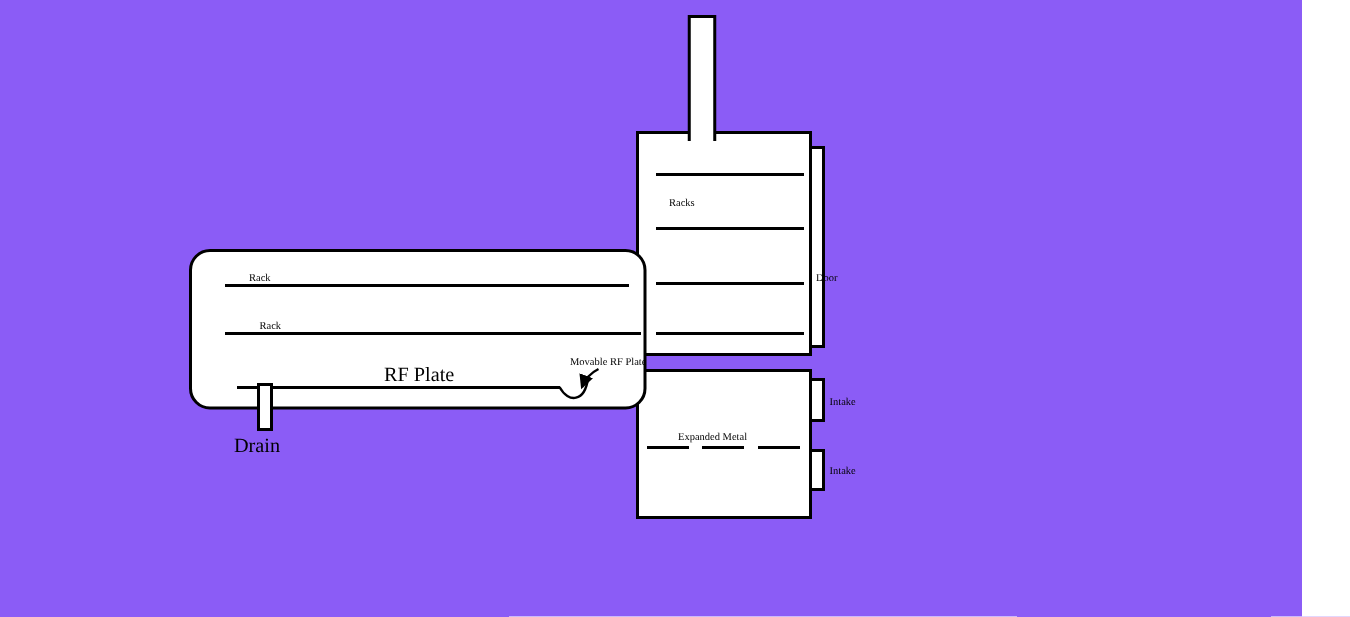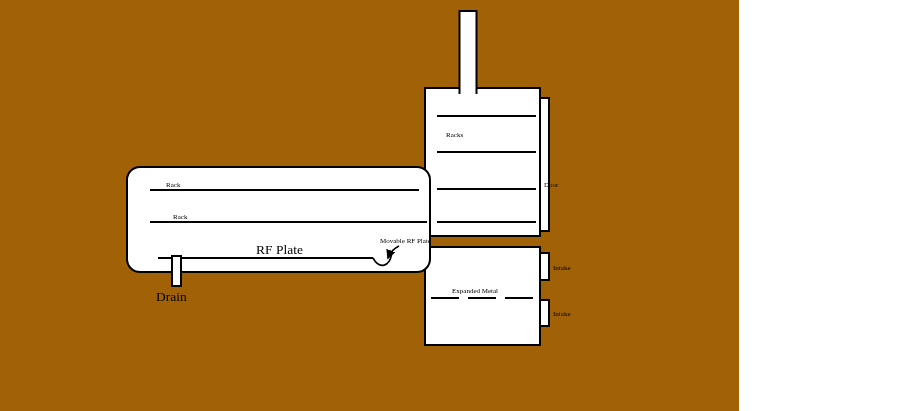--- a/index.html
+++ b/index.html
@@ -2,23 +2,23 @@
 <html><head>
 <meta charset="utf-8">
 <style>
   html, body {
     margin: 0;
     padding: 0;
     background: #ffffff;
   }
   .stage {
     position: relative;
-    width: 739px;
+    width: 868px;
     height: 411px;
-    background: #a16207;
+    background: #8b5cf6;
     overflow: hidden;
   }
   svg { display: block; }
   .shape {
     fill: #ffffff;
     stroke: #000000;
     stroke-width: 2;
   }
   .lineseg {
     stroke: #000000;

